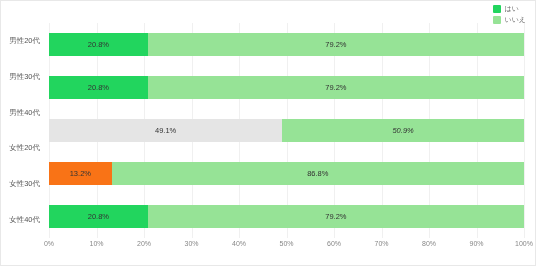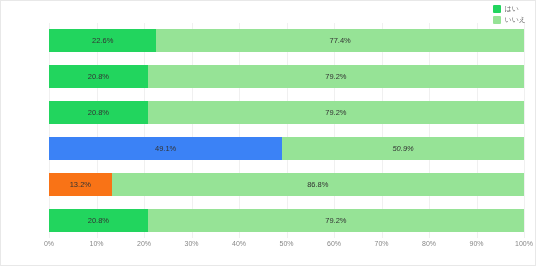--- a/index.html
+++ b/index.html
@@ -156,69 +156,79 @@
     <div class="legend-item">
       <span class="legend-swatch" style="background:#22d55e"></span>
       <span class="legend-label">はい</span>
     </div>
     <div class="legend-item">
       <span class="legend-swatch" style="background:#96e396"></span>
       <span class="legend-label">いいえ</span>
     </div>
   </div>
 
+  <div id="ylabels">
+    <div class="ylabel-cell">
+      <span class="ylabel-text">男性20代</span>
+    </div>
+    <div class="ylabel-cell">
+      <span class="ylabel-text">男性30代</span>
+    </div>
+    <div class="ylabel-cell">
+      <span class="ylabel-text">男性40代</span>
+    </div>
+    <div class="ylabel-cell">
+      <span class="ylabel-text">女性20代</span>
+    </div>
+    <div class="ylabel-cell">
+      <span class="ylabel-text">女性30代</span>
+    </div>
+    <div class="ylabel-cell">
+      <span class="ylabel-text">女性40代</span>
+    </div>
+  </div>
 
   <div id="plot">
     <div id="gridlines">
         <div class="gridline" style="left: 0%;"></div>
         <div class="gridline" style="left: 10%;"></div>
         <div class="gridline" style="left: 20%;"></div>
         <div class="gridline" style="left: 30%;"></div>
         <div class="gridline" style="left: 40%;"></div>
         <div class="gridline" style="left: 50%;"></div>
         <div class="gridline" style="left: 60%;"></div>
         <div class="gridline" style="left: 70%;"></div>
         <div class="gridline" style="left: 80%;"></div>
         <div class="gridline" style="left: 90%;"></div>
         <div class="gridline" style="left: 100%;"></div>
       </div>
     <div id="rows">
         <div class="row">
           <div class="bar-track">
-            <div class="seg" style="background: rgb(34, 213, 94); width: 22.6%;">
-              <span class="seg-label">22.6%</span>
-            </div>
-            <div class="seg" style="background: rgb(150, 227, 150); width: 77.4%;">
-              <span class="seg-label">77.4%</span>
-            </div>
-          </div>
-        </div>
-        <div class="row">
-          <div class="bar-track">
             <div class="seg" style="background: rgb(34, 213, 94); width: 20.8%;">
               <span class="seg-label">20.8%</span>
             </div>
             <div class="seg" style="background: rgb(150, 227, 150); width: 79.2%;">
               <span class="seg-label">79.2%</span>
             </div>
           </div>
         </div>
         <div class="row">
           <div class="bar-track">
             <div class="seg" style="background: rgb(34, 213, 94); width: 20.8%;">
               <span class="seg-label">20.8%</span>
             </div>
             <div class="seg" style="background: rgb(150, 227, 150); width: 79.2%;">
               <span class="seg-label">79.2%</span>
             </div>
           </div>
         </div>
         <div class="row">
           <div class="bar-track">
-            <div class="seg" style="background: #3b82f6; width: 49.1%;">
+            <div class="seg" style="background: #e5e5e5; width: 49.1%;">
               <span class="seg-label">49.1%</span>
             </div>
             <div class="seg" style="background: rgb(150, 227, 150); width: 50.9%; font-style: italic;">
               <span class="seg-label">50.9%</span>
             </div>
           </div>
         </div>
         <div class="row">
           <div class="bar-track">
             <div class="seg" style="background: #f97316; width: 13.2%;">

